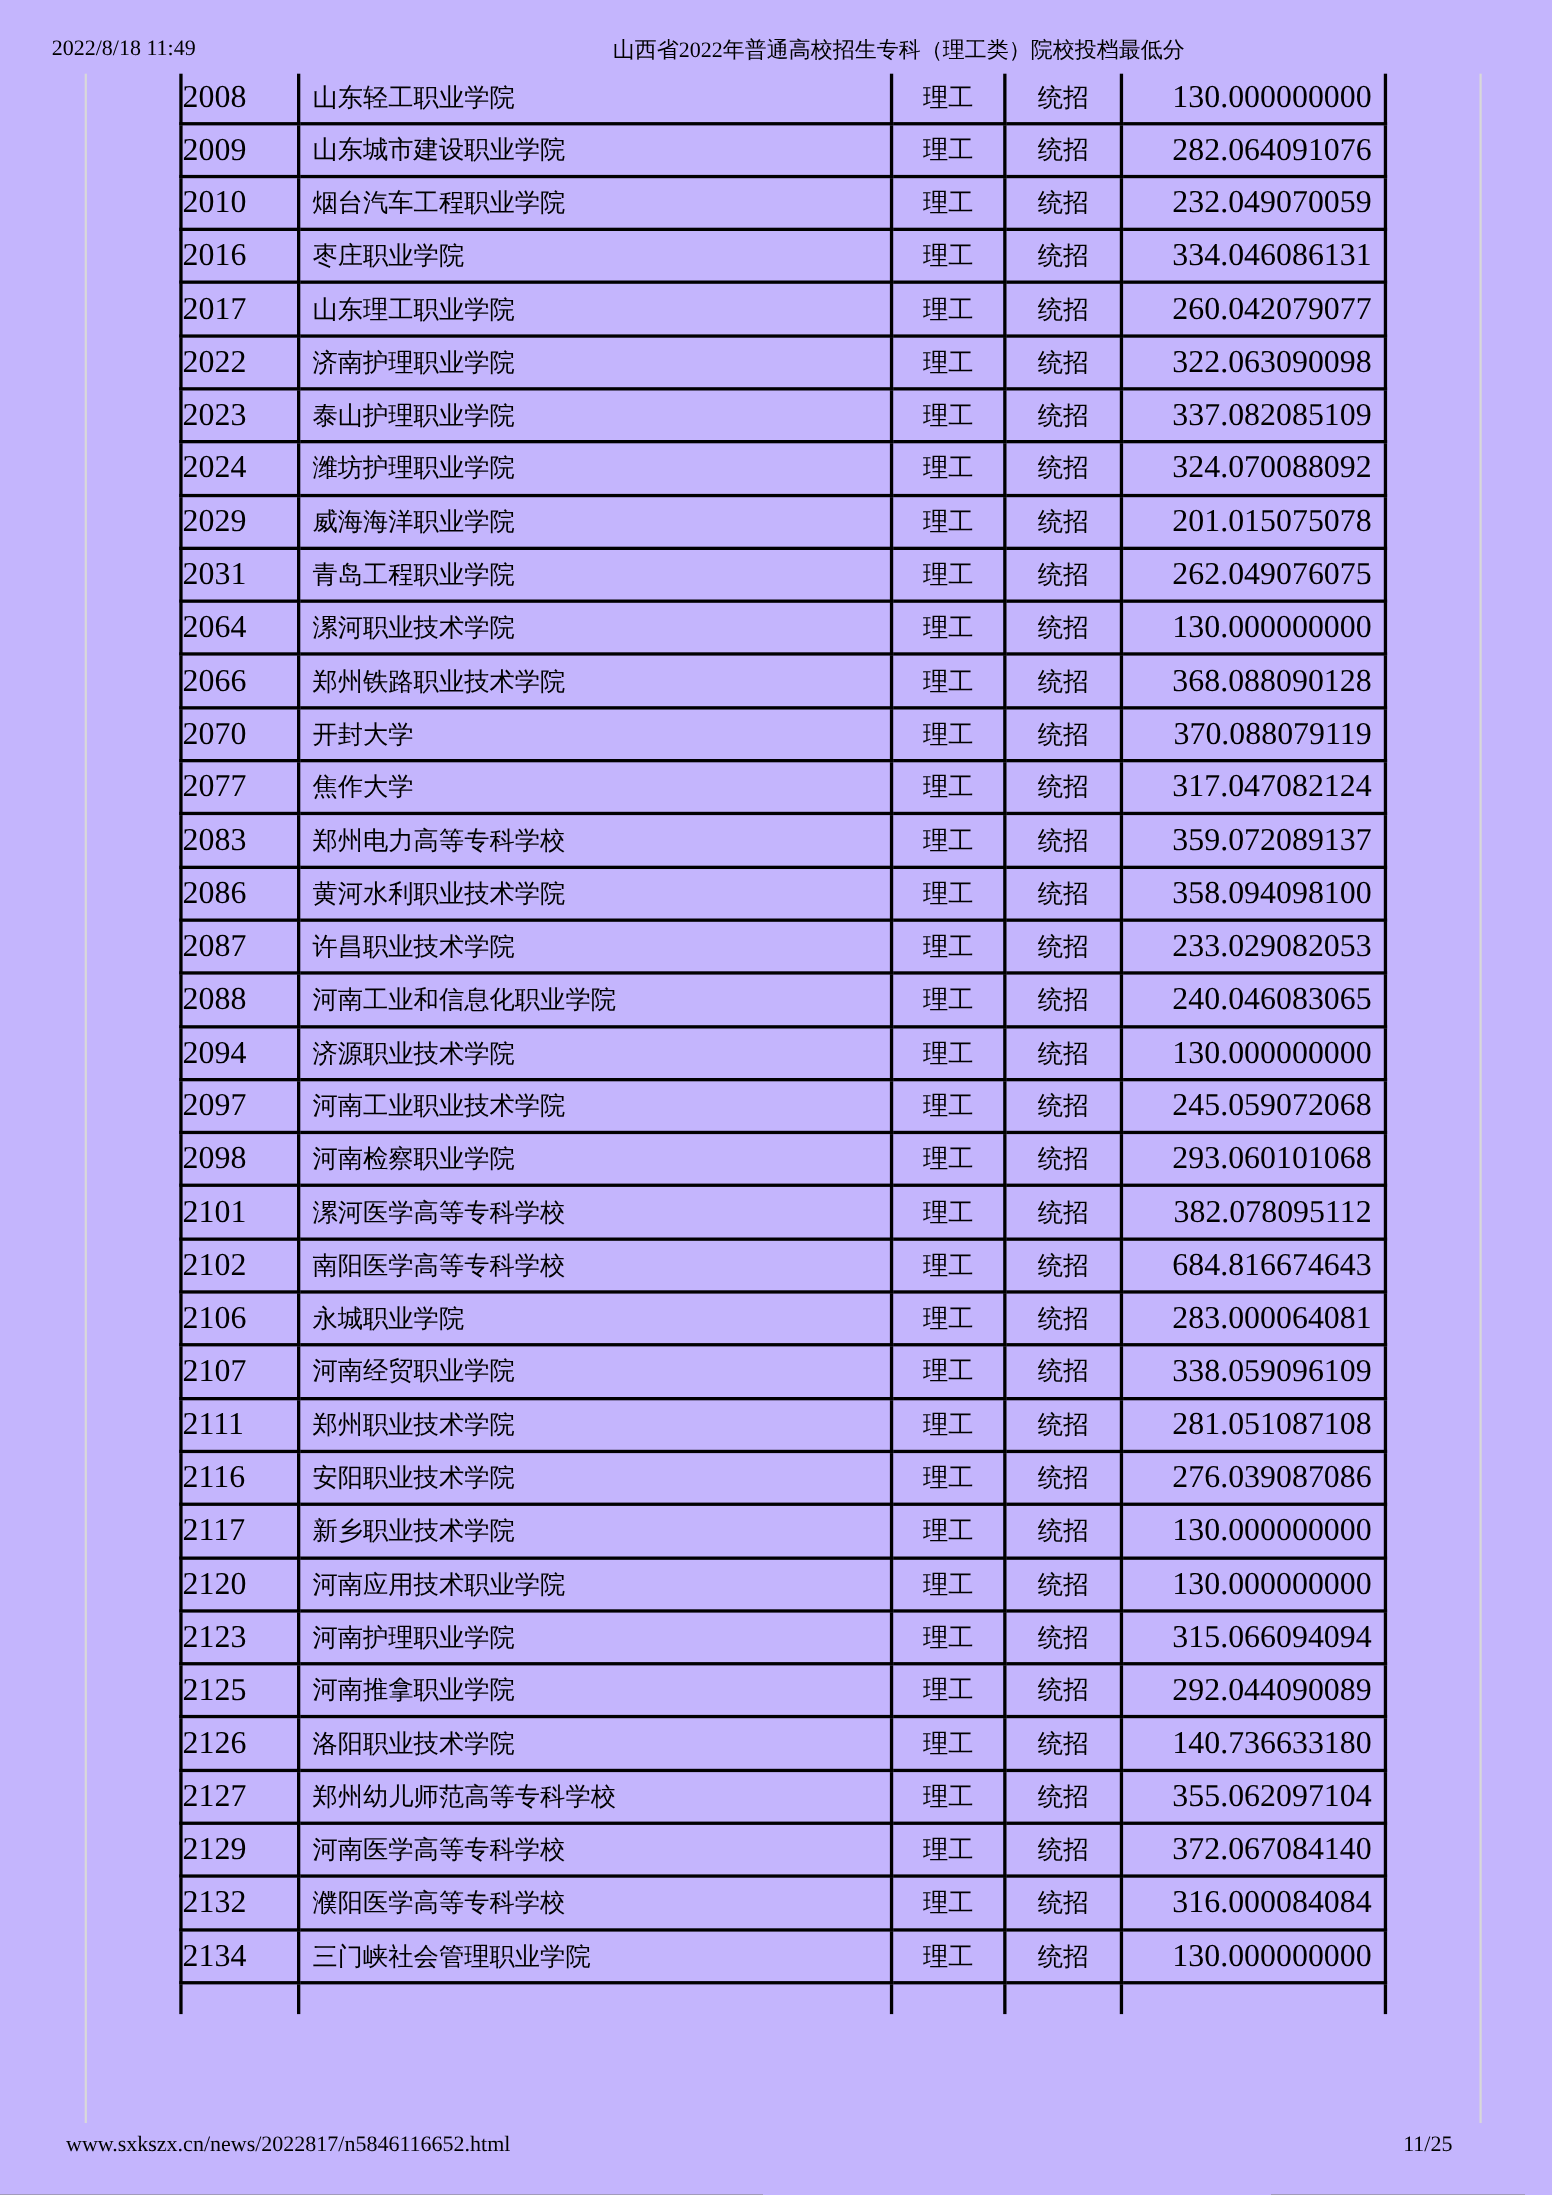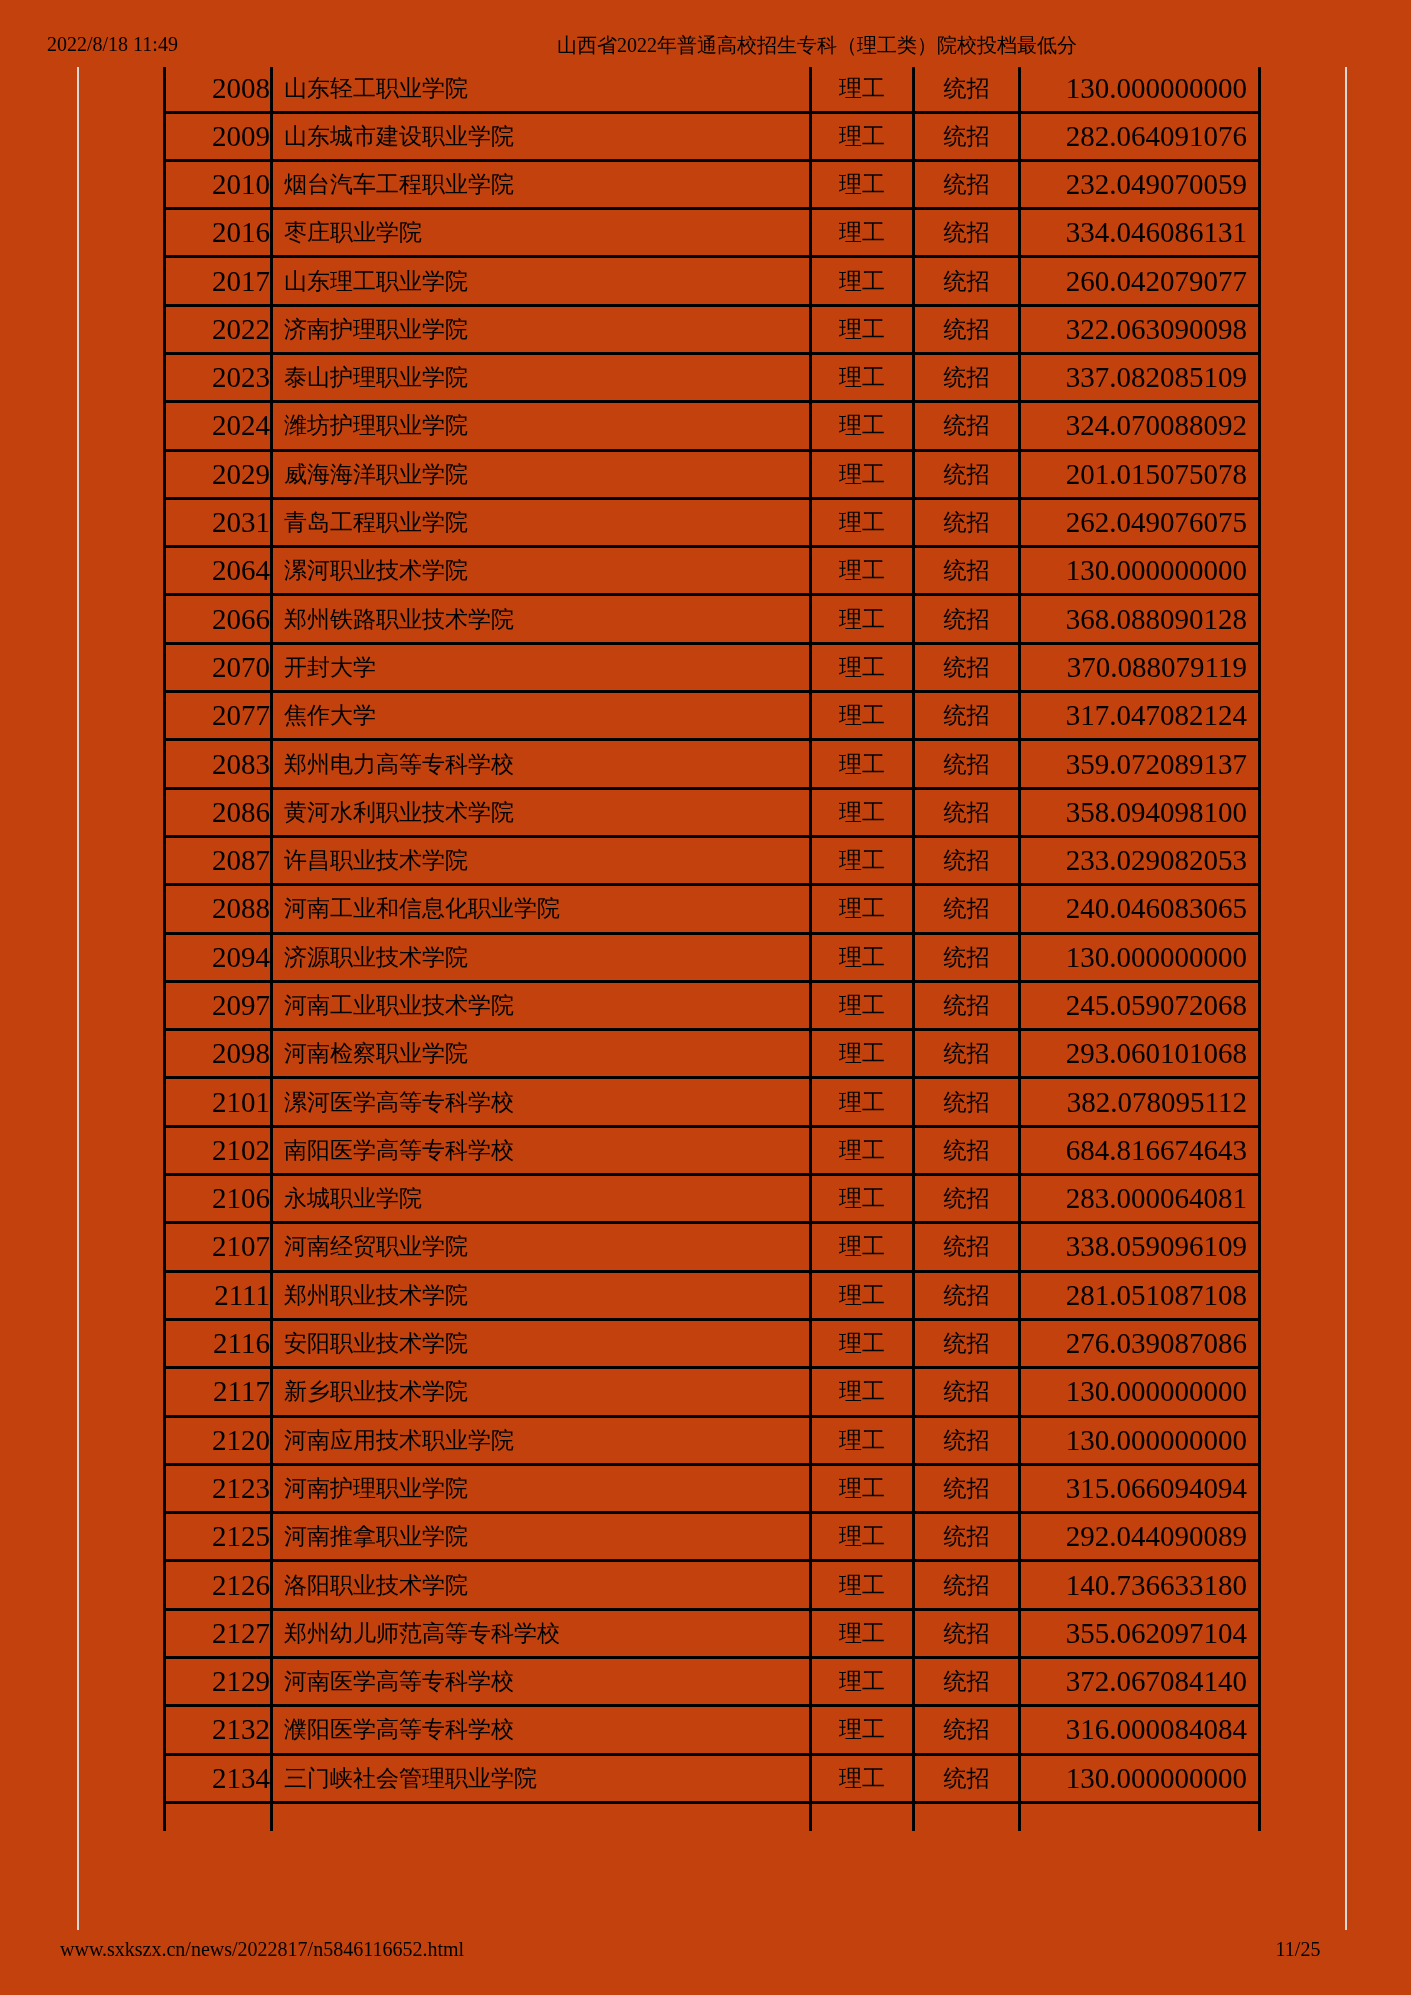--- a/index.html
+++ b/index.html
@@ -1,19 +1,19 @@
 <!DOCTYPE html>
 <html><head>
 <meta charset="utf-8">
 <style>
   html,body { margin:0; padding:0; background:#888; }
   .page {
     position:relative;
     width:1411px; height:1995px;
-    background:#c2410c;
+    background:#c4b5fd;
     color:#000000;
     font-family:"Liberation Serif","DejaVu Serif",serif;
     overflow:hidden;
     margin:0 auto;
   }
   .timestamp {
     position:absolute; left:47px; top:33px;
     font-size:20px; white-space:nowrap;
   }
   .title {
@@ -35,21 +35,21 @@
     border:3px solid #000;
     vertical-align:middle;
     overflow:hidden; white-space:nowrap;
     padding:0;
   }
   .score-table tr       { height:48.3px; }
   .score-table tr.first { height:45px; }
   .score-table tr.first td { border-top:none; }
   .score-table tr.partial { height:29px; }
   .score-table tr.partial td { border-bottom:none; }
-  td.code  { text-align:right; font-size:29px; }
+  td.code  { text-align:left; font-size:29px; }
   td.name  { text-align:left; padding-left:11px; font-size:23px; }
   td.cat, td.type { text-align:center; font-size:23px; }
   td.score { text-align:right; padding-right:11px; font-size:29px; }
   .footer-url {
     position:absolute; left:60px; top:1938px;
     font-size:20px; white-space:nowrap;
   }
   .footer-page {
     position:absolute; left:1248px; top:1938px; width:100px;
     text-align:center; font-size:20px; white-space:nowrap;

